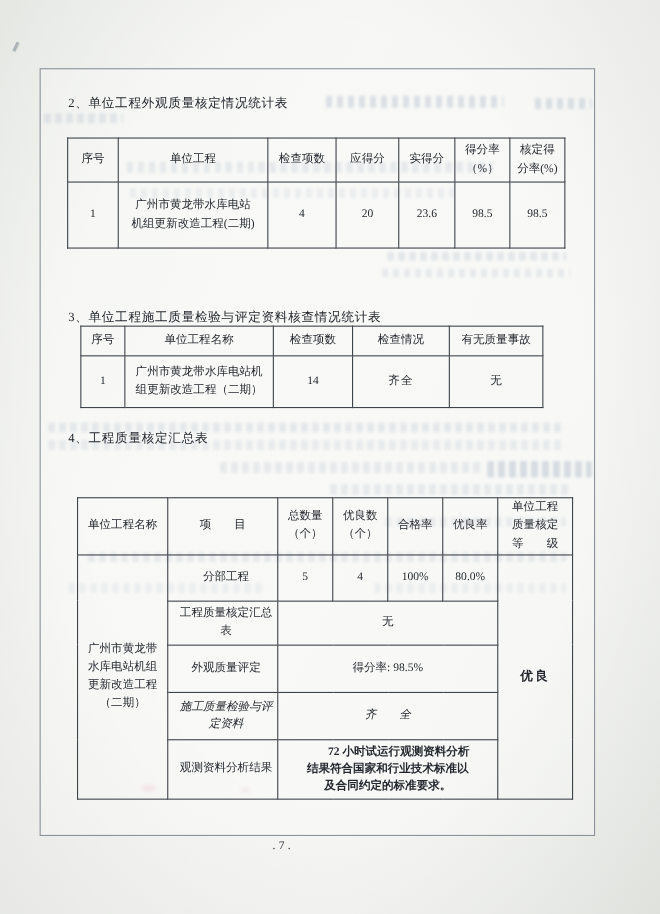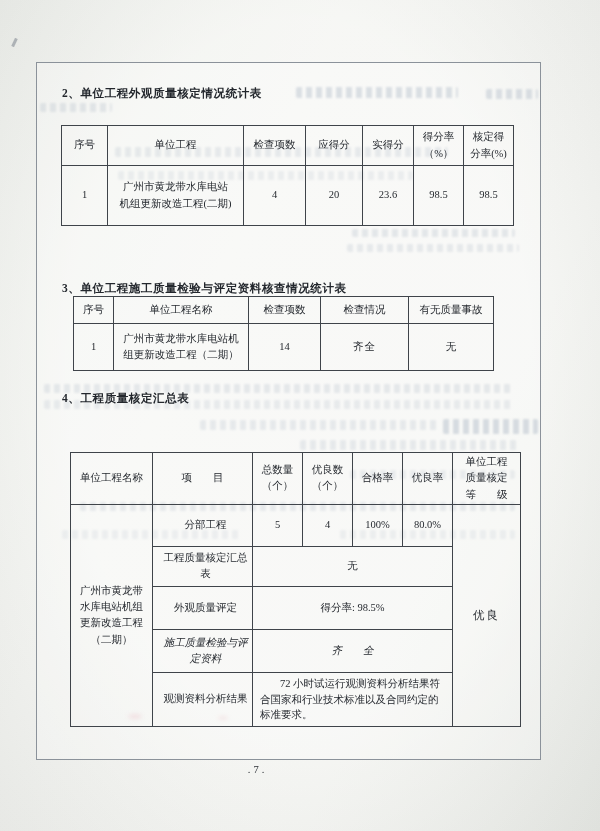--- a/index.html
+++ b/index.html
@@ -13,21 +13,21 @@
     position:absolute;inset:0;pointer-events:none;
     background:radial-gradient(ellipse at 50% 45%, rgba(255,255,255,0.35) 55%, rgba(90,95,100,0.07) 100%);
   }
   .page-frame{
     position:absolute;left:36px;top:62px;width:503px;height:696px;
     border:1.5px solid #8b929a;
     background:rgba(255,255,255,0.25);
   }
   .section-title{
     position:absolute;
-    font-size:11.5px;font-weight:700;letter-spacing:0.6px;
+    font-size:11.5px;font-weight:400;letter-spacing:0.6px;
     color:#23272d;white-space:nowrap;
   }
   #title2{left:62px;top:86px;}
   #title3{left:62px;top:261px;margin-top:20px;}
   #title4{left:62px;top:391px;}
   table.doc-table{
     position:absolute;border-collapse:collapse;table-layout:fixed;
     background:transparent;
   }
   table.doc-table th,table.doc-table td{
@@ -52,23 +52,23 @@
   
   #table3{left:70px;top:452px;width:450px;}
   #table3 tr.h3{height:43px;}
   #table3 tr.r1{height:42px;}
   #table3 tr.r2{height:40px;}
   #table3 tr.r3{height:43px;}
   #table3 tr.r4{height:43px;font-style:italic;}
   #table3 tr.r5{height:52px;}
   #table3 td.item-cell{text-align:center;padding-left:9px;}
   #table3 td.para-cell{
-    text-align:left;padding:3px 7px;text-indent:1.9em;line-height:1.5;
-  }
-  #table3 td.grade-cell{font-size:11.5px;font-weight:normal;letter-spacing:2px;margin-top:12px;}
+    text-align:center;padding:3px 23px;text-indent:1.9em;line-height:1.5;font-weight:bold;
+  }
+  #table3 td.grade-cell{font-size:11.5px;font-weight:bold;letter-spacing:2px;margin-top:12px;}
   .page-number{
     position:absolute;left:200px;top:764px;width:115px;
     text-align:center;font-size:10.5px;letter-spacing:3px;color:#2a2e34;
   }
   
   .bleed{
     position:absolute;pointer-events:none;
     background:repeating-linear-gradient(90deg,#93a2b4 0 6px,transparent 6px 10px);
     filter:blur(1.3px);border-radius:2px;
   }

